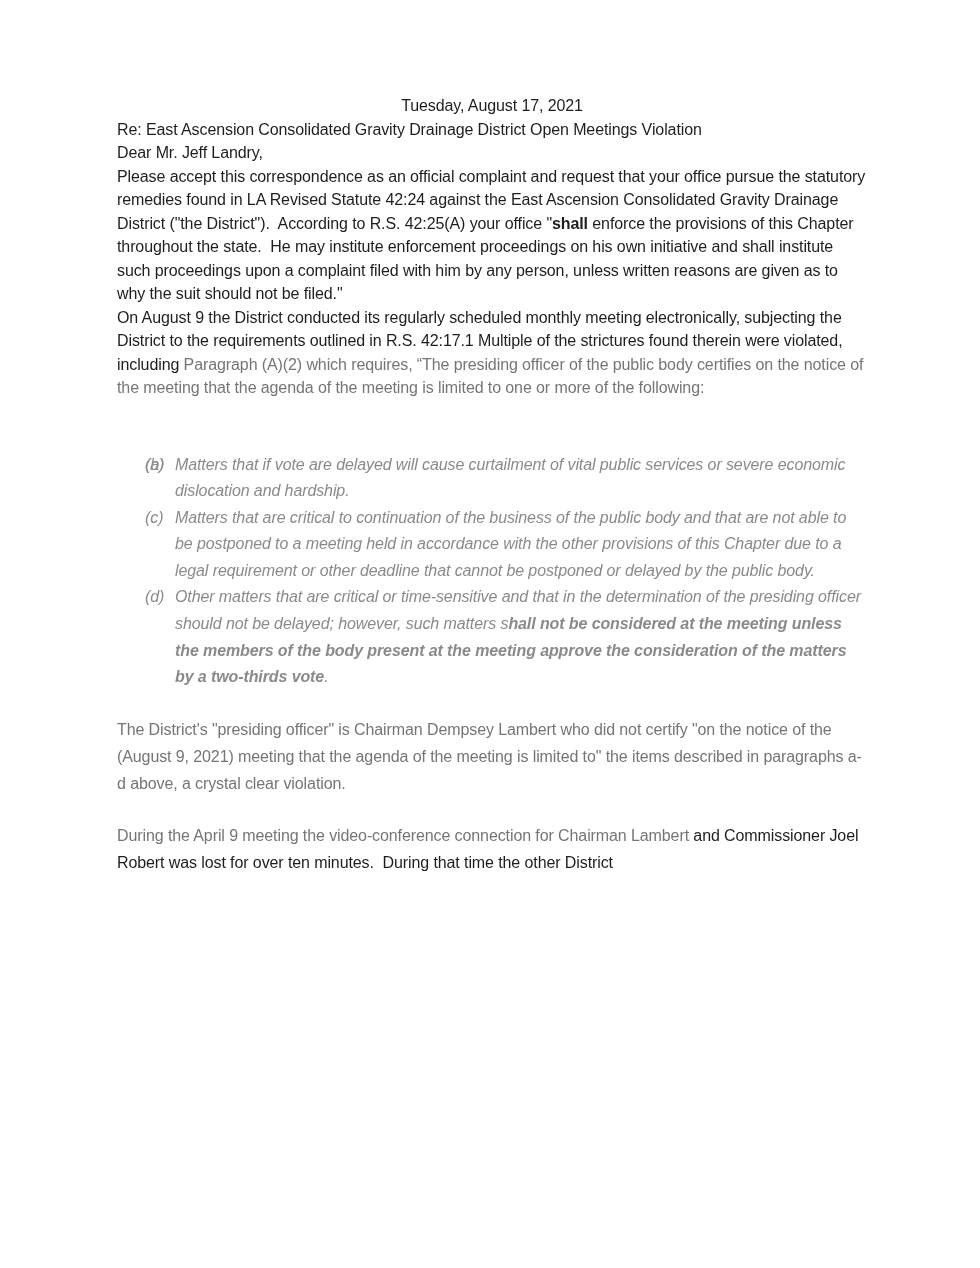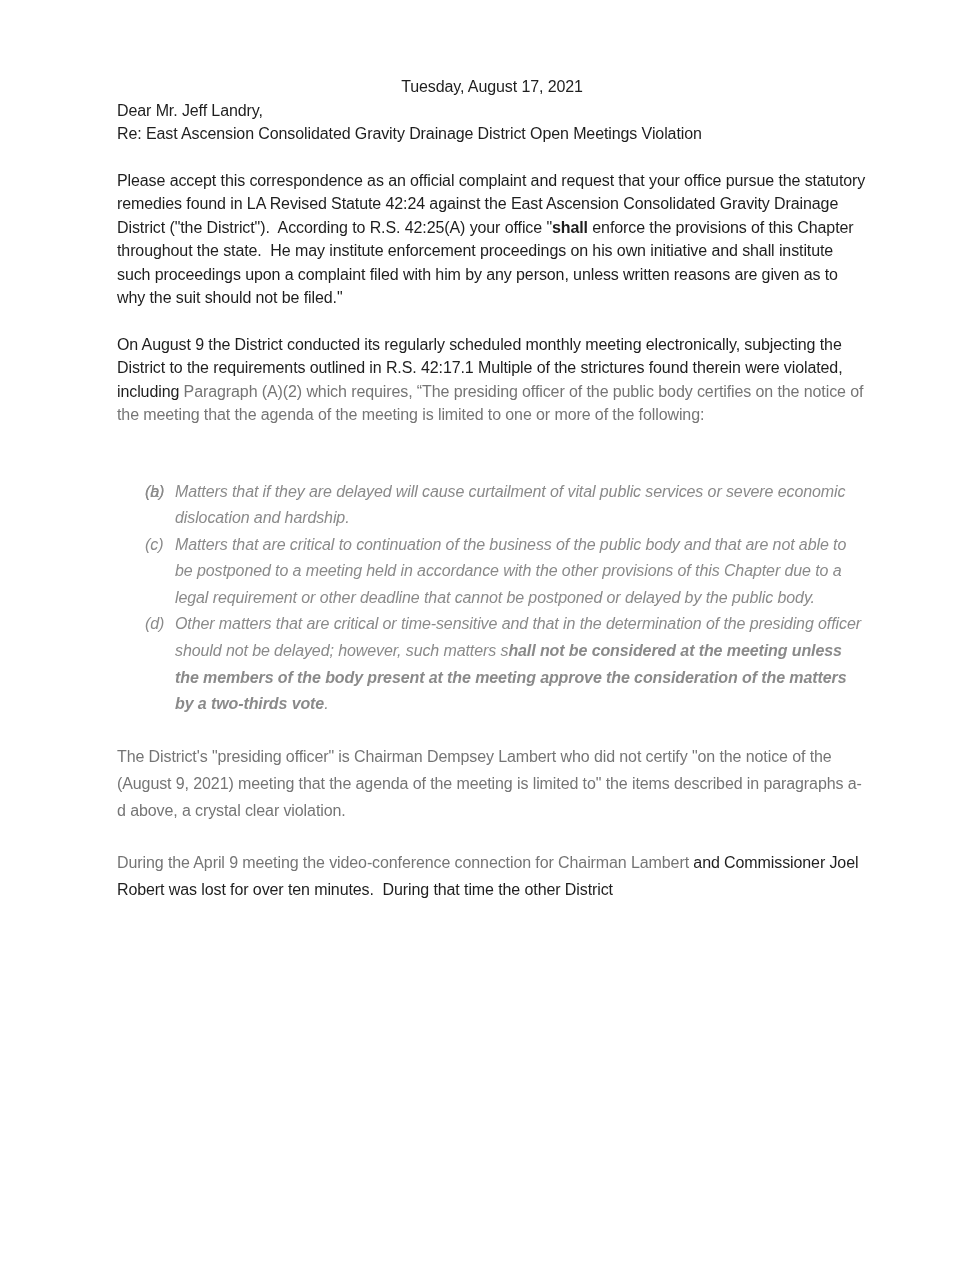--- a/index.html
+++ b/index.html
@@ -4,33 +4,33 @@
 <style>
   html, body { margin: 0; padding: 0; }
   body {
     width: 980px; height: 1268px;
     background: #ffffff;
     overflow: hidden;
   }
   .page {
     box-sizing: border-box;
     width: 980px; height: 1268px;
-    padding: 75px 113px 0 117px;
+    padding: 94px 113px 0 117px;
     font-family: "Liberation Sans", sans-serif;
     font-size: 16px;
     letter-spacing: -0.1px;
     color: var(--text, #1e1e1e);
   }
   .page p, .page .line { margin: 0; white-space: pre-wrap; }
 
   .date-line { text-align: center; line-height: 23.5px; }
   .subject-line { margin-top: 48px; line-height: 23.5px; }
   .salutation { margin-top: 24px; line-height: 23.5px; }
 
-  p.body  { margin-top: 23px; line-height: 23.5px; }
+  p.body  { line-height: 23.5px; }
   p.quote { margin-top: 25px; line-height: 27px; }
 
   .b { font-weight: bold; }
   .g { color: var(--muted, #787878); }
 
   ol.quote-list {
     list-style: none;
     margin: 52px 0 0 0;
     padding: 0;
     color: var(--muted-italic, #8a8a8a);
@@ -42,28 +42,28 @@
     padding-left: 58px;
     white-space: pre-wrap;
   }
   ol.quote-list .marker { position: absolute; left: 28px; top: 0; }
 </style>
 </head>
 <body style="background: rgb(255, 255, 255);">
 
 <div class="page">
   <div class="line date-line">Tuesday, August 17, 2021</div>
+  <div class="line subject-line">Re: East Ascension Consolidated Gravity Drainage District Open Meetings Violation</div>
   <div class="line salutation">Dear Mr. Jeff Landry,</div>
-  <div class="line subject-line">Re: East Ascension Consolidated Gravity Drainage District Open Meetings Violation</div>
 
   <p class="body"><span>Please accept this correspondence as an official complaint and request that your office pursue the statutory remedies found in LA Revised Statute 42:24 against the East Ascension Consolidated Gravity Drainage District ("the District").  According to R.S. 42:25(A) your office "</span><span class="b">shall</span><span> enforce the provisions of this Chapter throughout the state.  He may institute enforcement proceedings on his own initiative and shall institute such proceedings upon a complaint filed with him by any person, unless written reasons are given as to why the suit should not be filed."</span></p>
   <p class="body"><span>On August 9 the District conducted its regularly scheduled monthly meeting electronically, subjecting the District to the requirements outlined in R.S. 42:17.1 Multiple of the strictures found therein were violated, including </span><span class="g">Paragraph (A)(2) which requires, “The presiding officer of the public body certifies on the notice of the meeting that the agenda of the meeting is limited to one or more of the following:</span></p>
 
   <ol class="quote-list">
       <li><span class="marker">(a)</span></li>
-      <li><span class="marker">(b)</span><span><span>Matters that if they are delayed will cause curtailment of vital public services or severe economic dislocation and hardship.</span></span></li>
+      <li><span class="marker">(b)</span><span><span>Matters that if vote are delayed will cause curtailment of vital public services or severe economic dislocation and hardship.</span></span></li>
       <li><span class="marker">(c)</span><span><span>Matters that are critical to continuation of the business of the public body and that are not able to be postponed to a meeting held in accordance with the other provisions of this Chapter due to a legal requirement or other deadline that cannot be postponed or delayed by the public body.</span></span></li>
       <li><span class="marker">(d)</span><span><span>Other matters that are critical or time-sensitive and that in the determination of the presiding officer should not be delayed; however, such matters s</span><span class="b">hall not be considered at the meeting unless the members of the body present at the meeting approve the consideration of the matters by a two-thirds vote</span><span>.</span></span></li>
     </ol>
 
   <p class="quote"><span class="g">The District's "presiding officer" is Chairman Dempsey Lambert who did not certify "on the notice of the (August 9, 2021) meeting that the agenda of the meeting is limited to" the items described in paragraphs a-d above, a crystal clear violation.</span></p>
   <p class="quote"><span class="g">During the April 9 meeting the video-conference connection for Chairman Lambert </span><span>and Commissioner Joel Robert was lost for over ten minutes.  During that time the other District</span></p>
 </div>
 
 </body></html>

